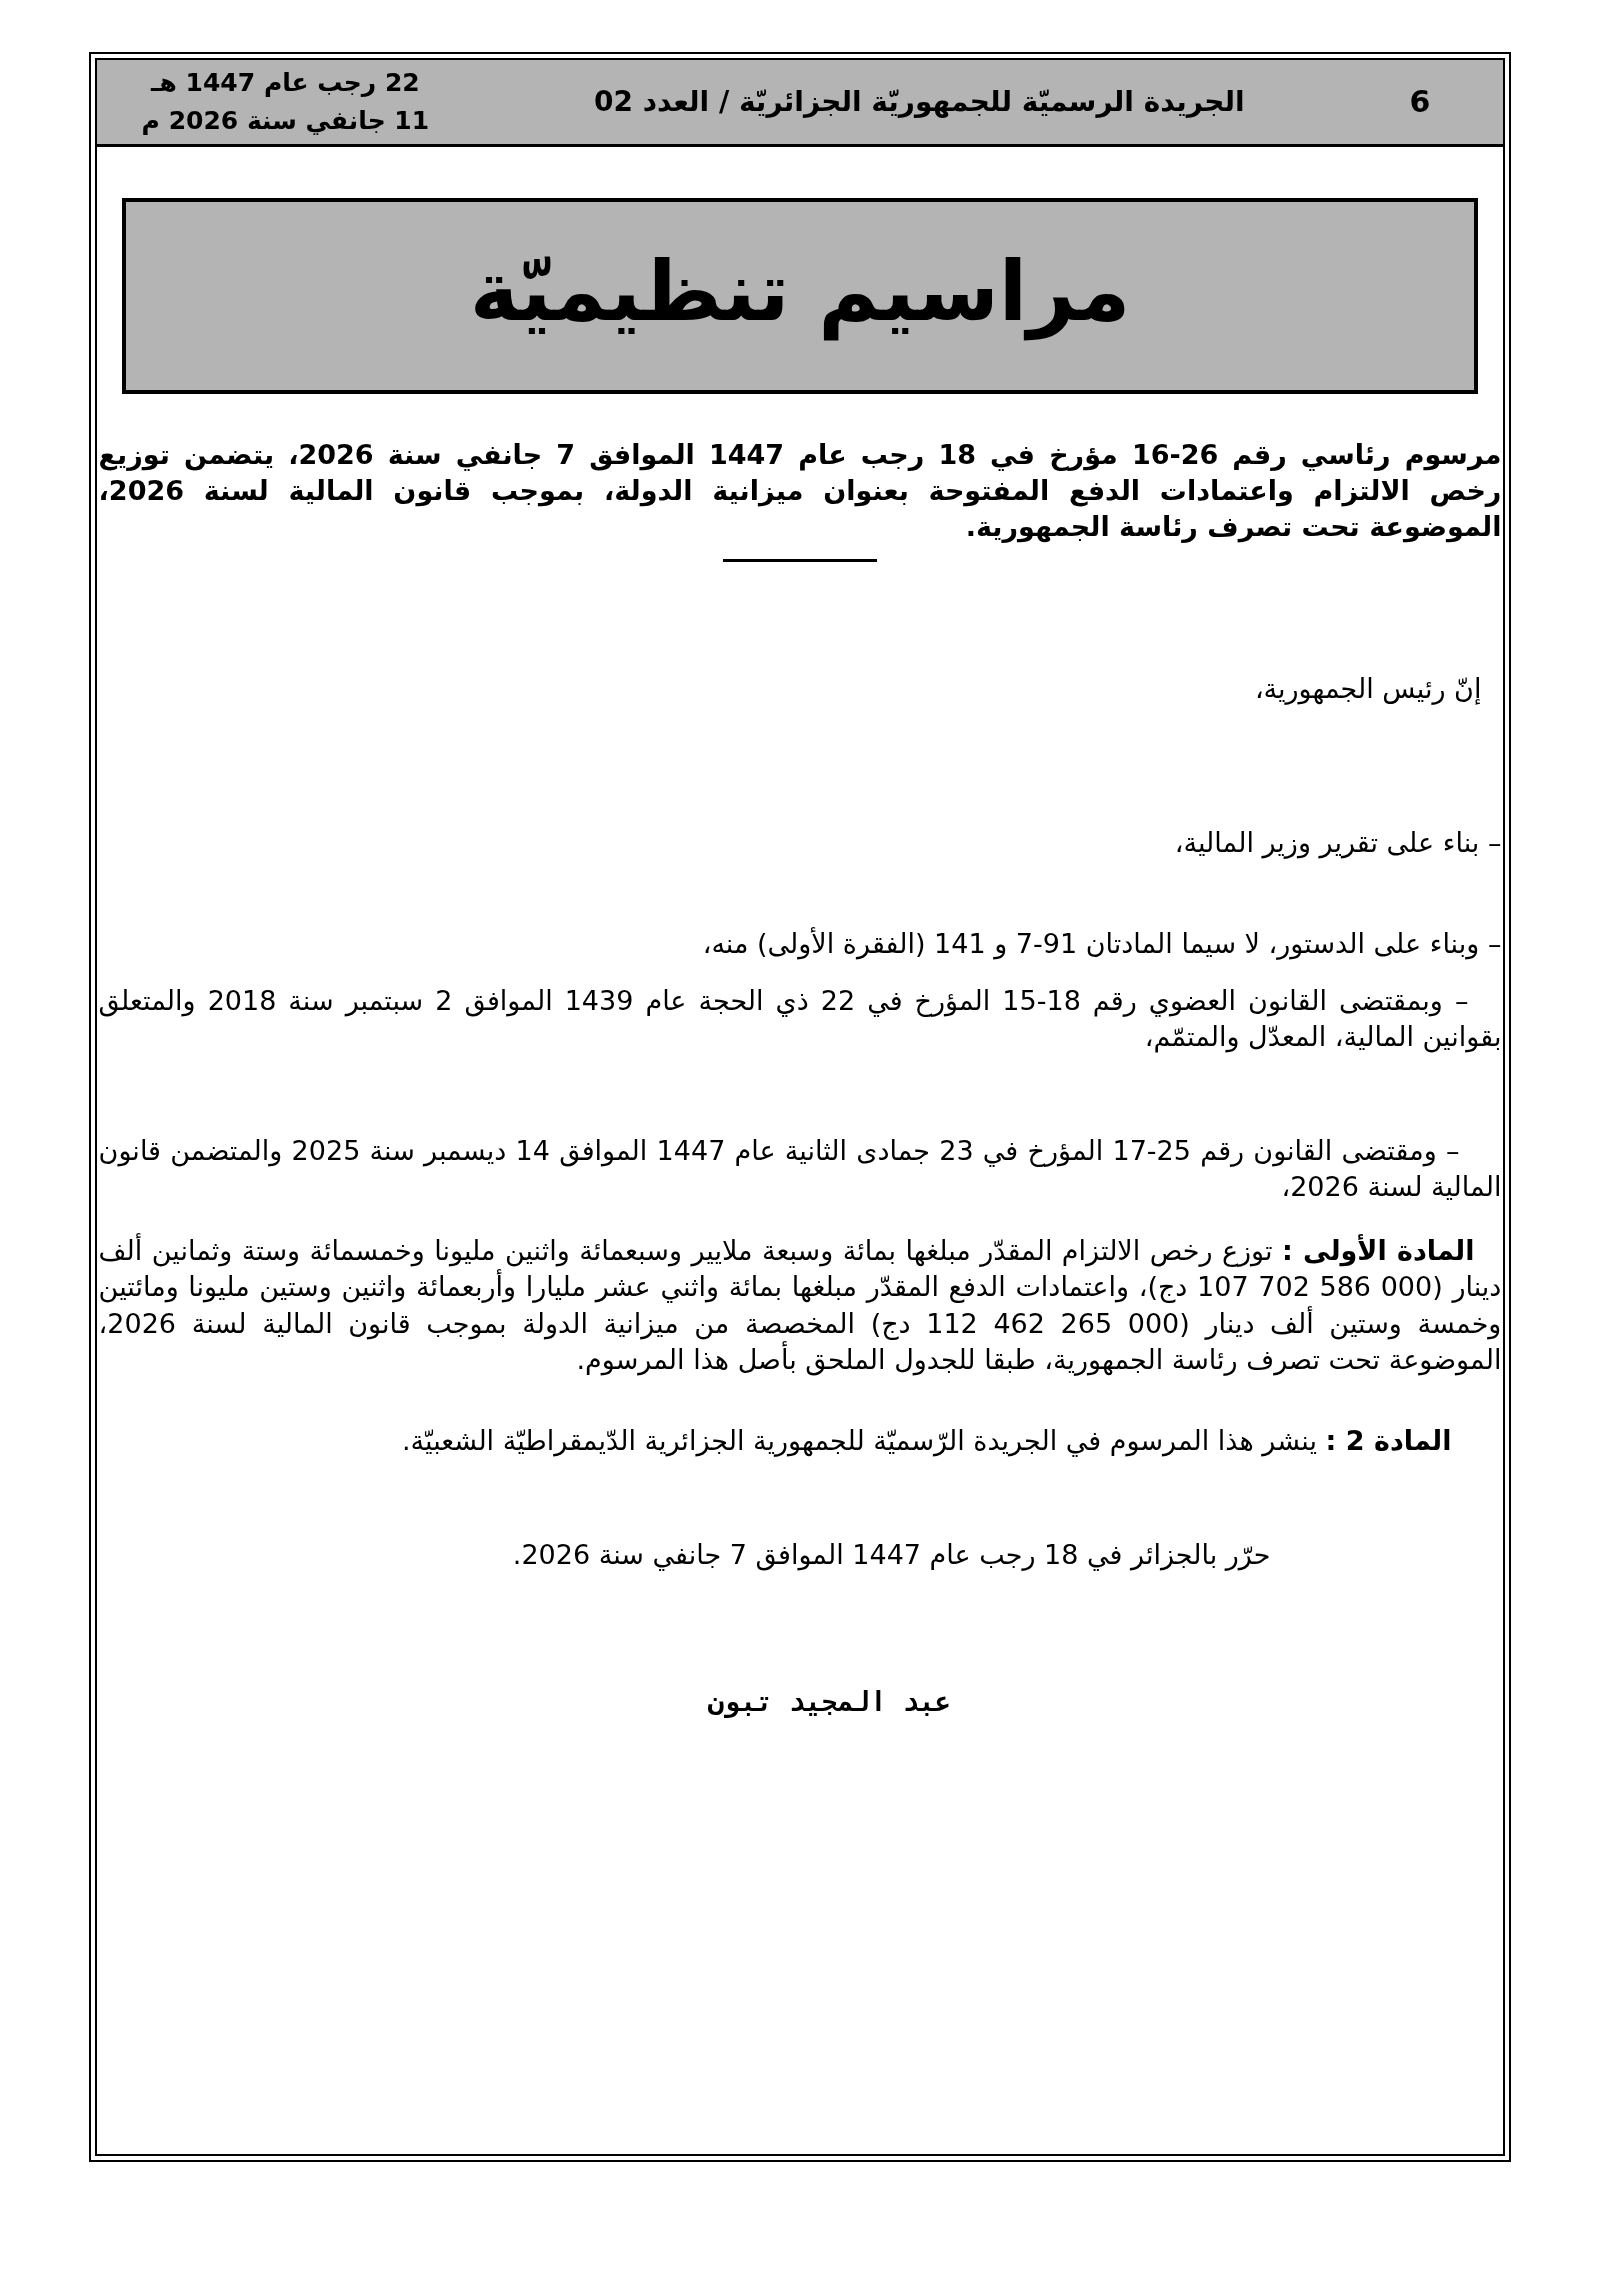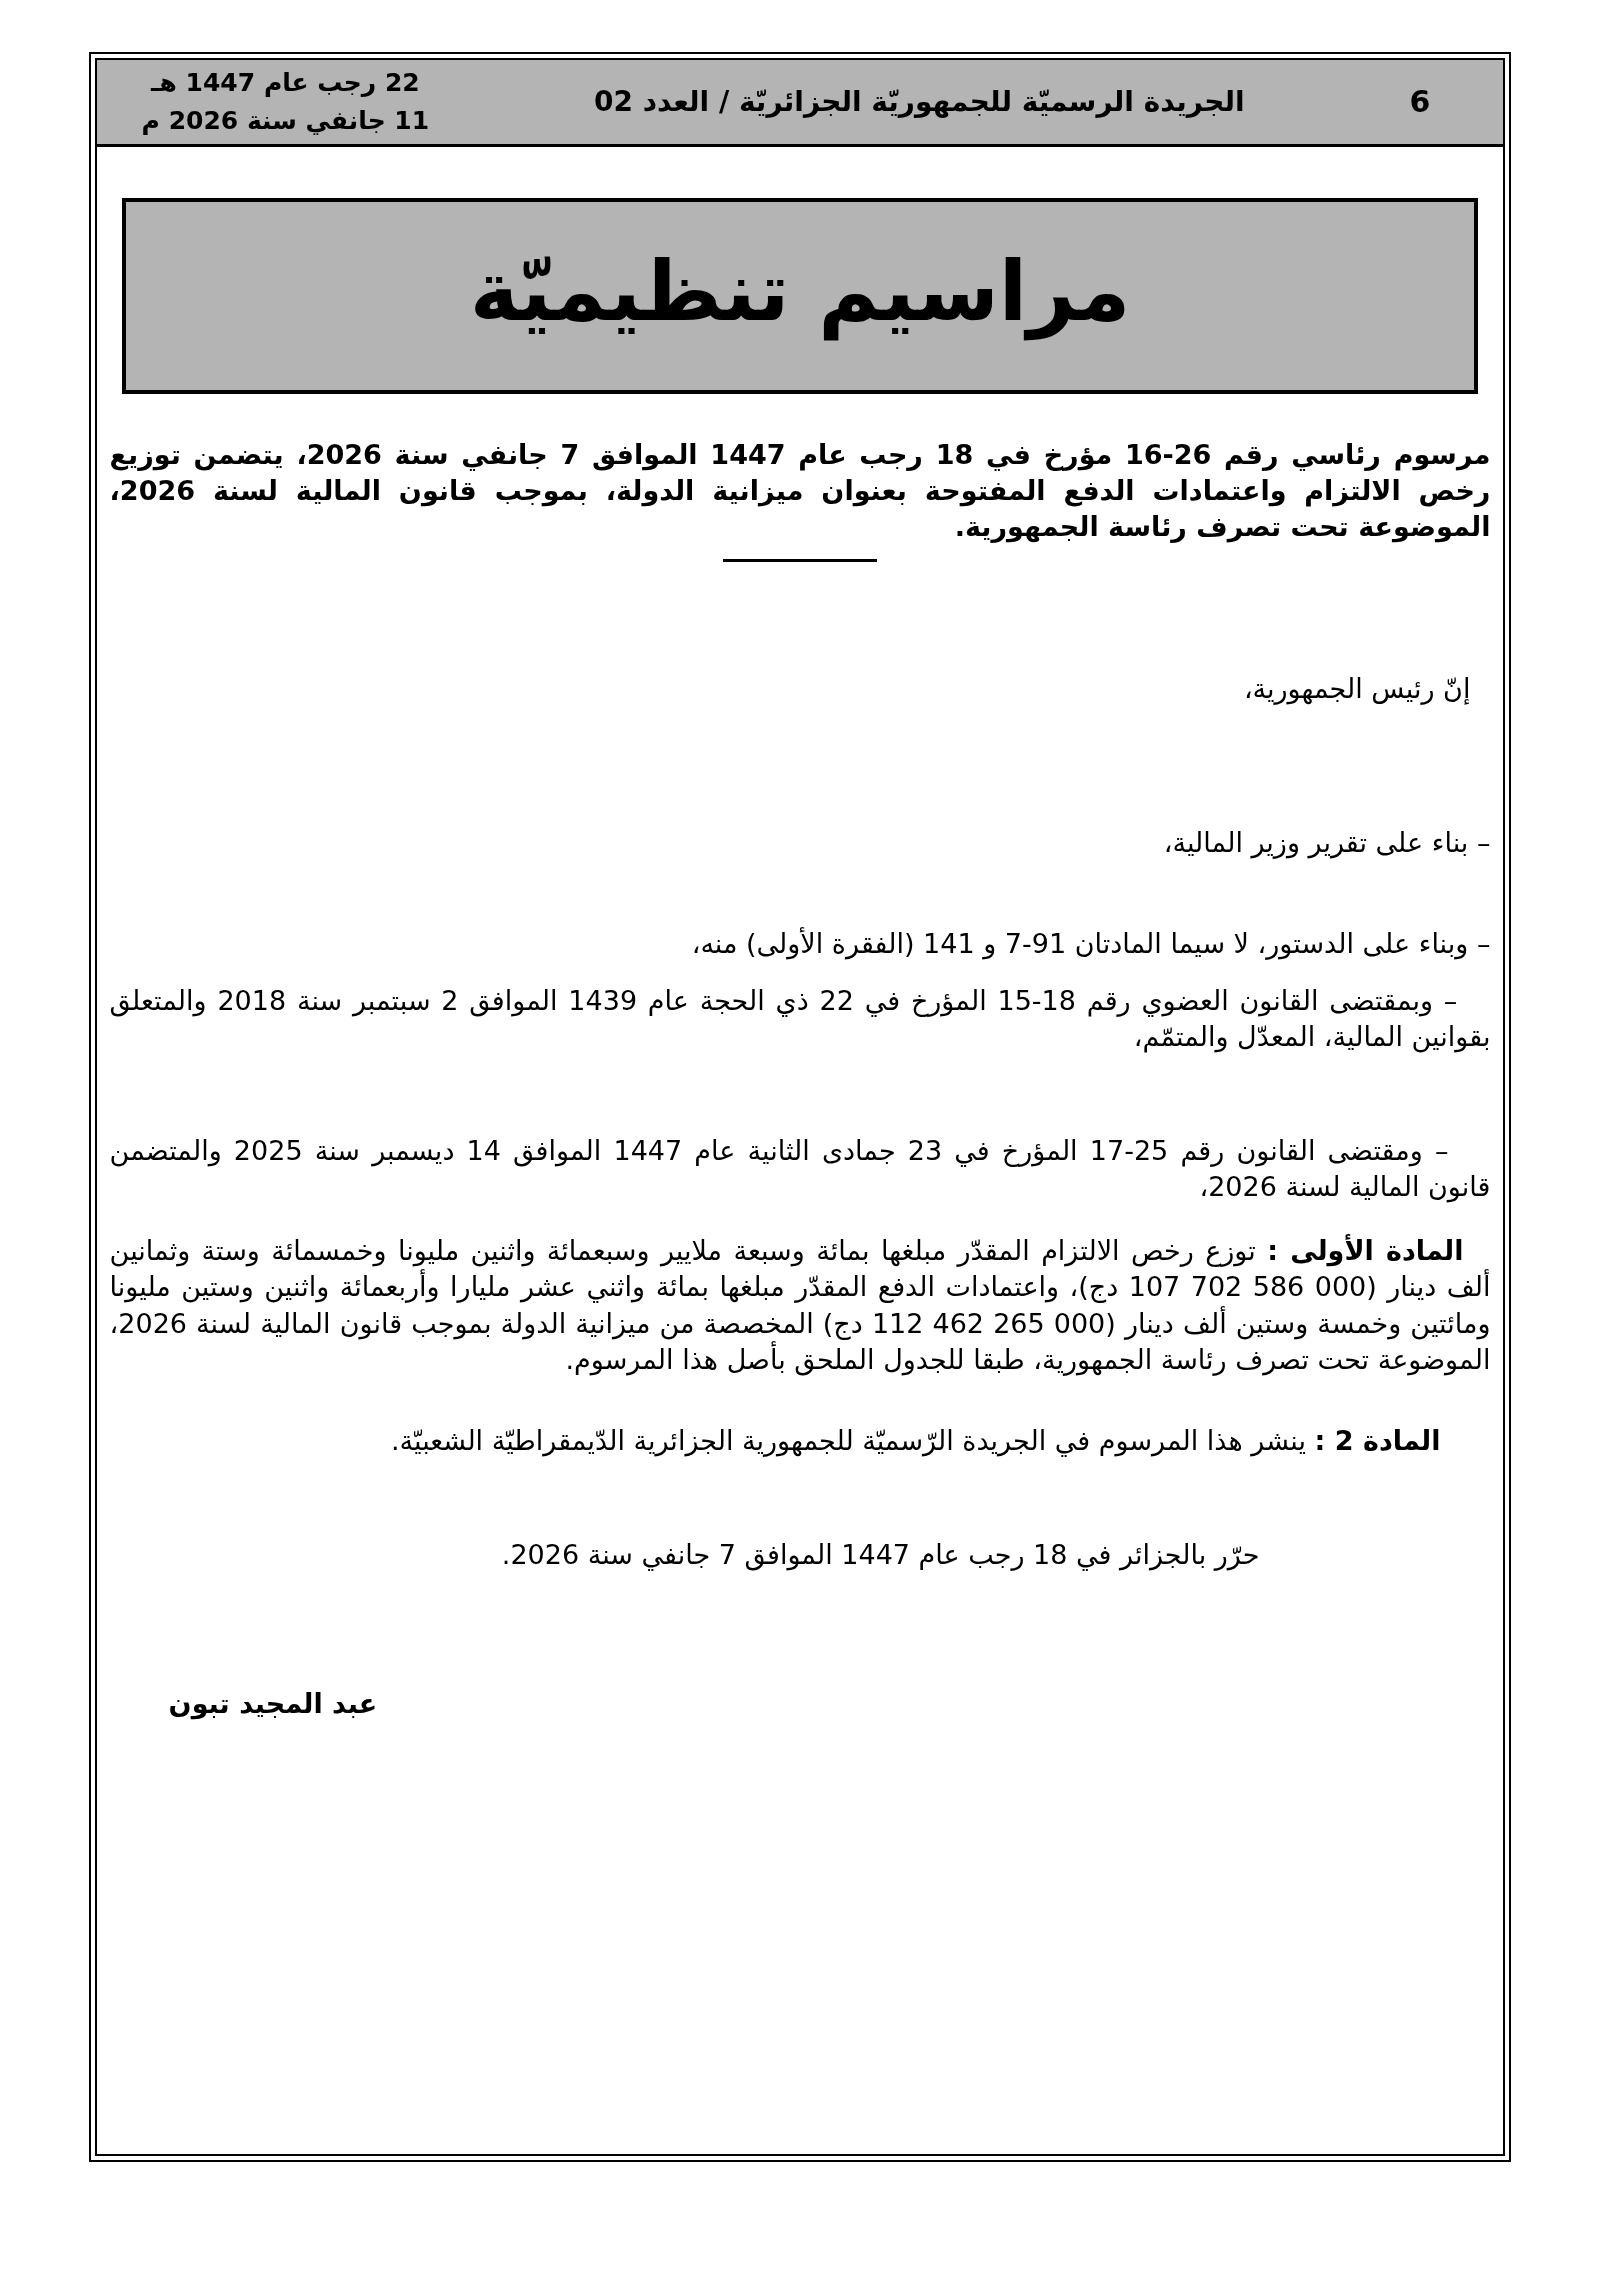--- a/index.html
+++ b/index.html
@@ -71,21 +71,21 @@
     justify-content:center;
   }
   .banner-text{
     font-size:83px;
     font-weight:bold;
     letter-spacing:1.8px;
     transform:translateY(-3.6px);
   }
   
   .content{
-    padding:0 13px;
+    padding:0 2px;
     font-size:27px;
   }
   .intro{
     margin:43px 0 0 0;
     font-weight:bold;
     line-height:2.5;
     text-align:justify;
   }
   .sep{
     width:154px;
@@ -96,21 +96,21 @@
   .content p{line-height:1.35;}
   .p-preside   {margin:109px 0 0 0; text-indent:20px;}
   .p-visa1     {margin:118px 0 0 0;}
   .p-visa2     {margin:65px 0 0 0;}
   .p-visa3     {margin:20px 0 0 0; line-height:2.5; text-align:justify; text-indent:33px;}
   .p-visa4     {margin:77px 0 0 0; line-height:2.5; text-align:justify; text-indent:42px;}
   .p-enact     {margin:45px 0 0 0; font-weight:bold; text-indent:25px;}
   .p-art1      {margin:27px 0 0 0; line-height:2.4; text-align:justify; text-indent:27px;}
   .p-art2      {margin:45px 0 0 0; text-indent:50px;}
   .p-closing   {margin:77px 0 0 0; padding-left:0; padding-right:231px;}
-  .p-signature {margin:113px 0 16px 0; font-weight:bold; text-align:left; padding-left:59px;}
+  .p-signature {margin:113px 0 16px 0; font-weight:bold; text-align:center; padding-left:59px;font-family:Liberation Mono, monospace;}
   .lead{font-weight:bold;}
 </style>
 </head>
 <body>
 
 <div class="page">
   <div class="frame">
     <div class="frame-inner">
 
       <div class="header-bar">

